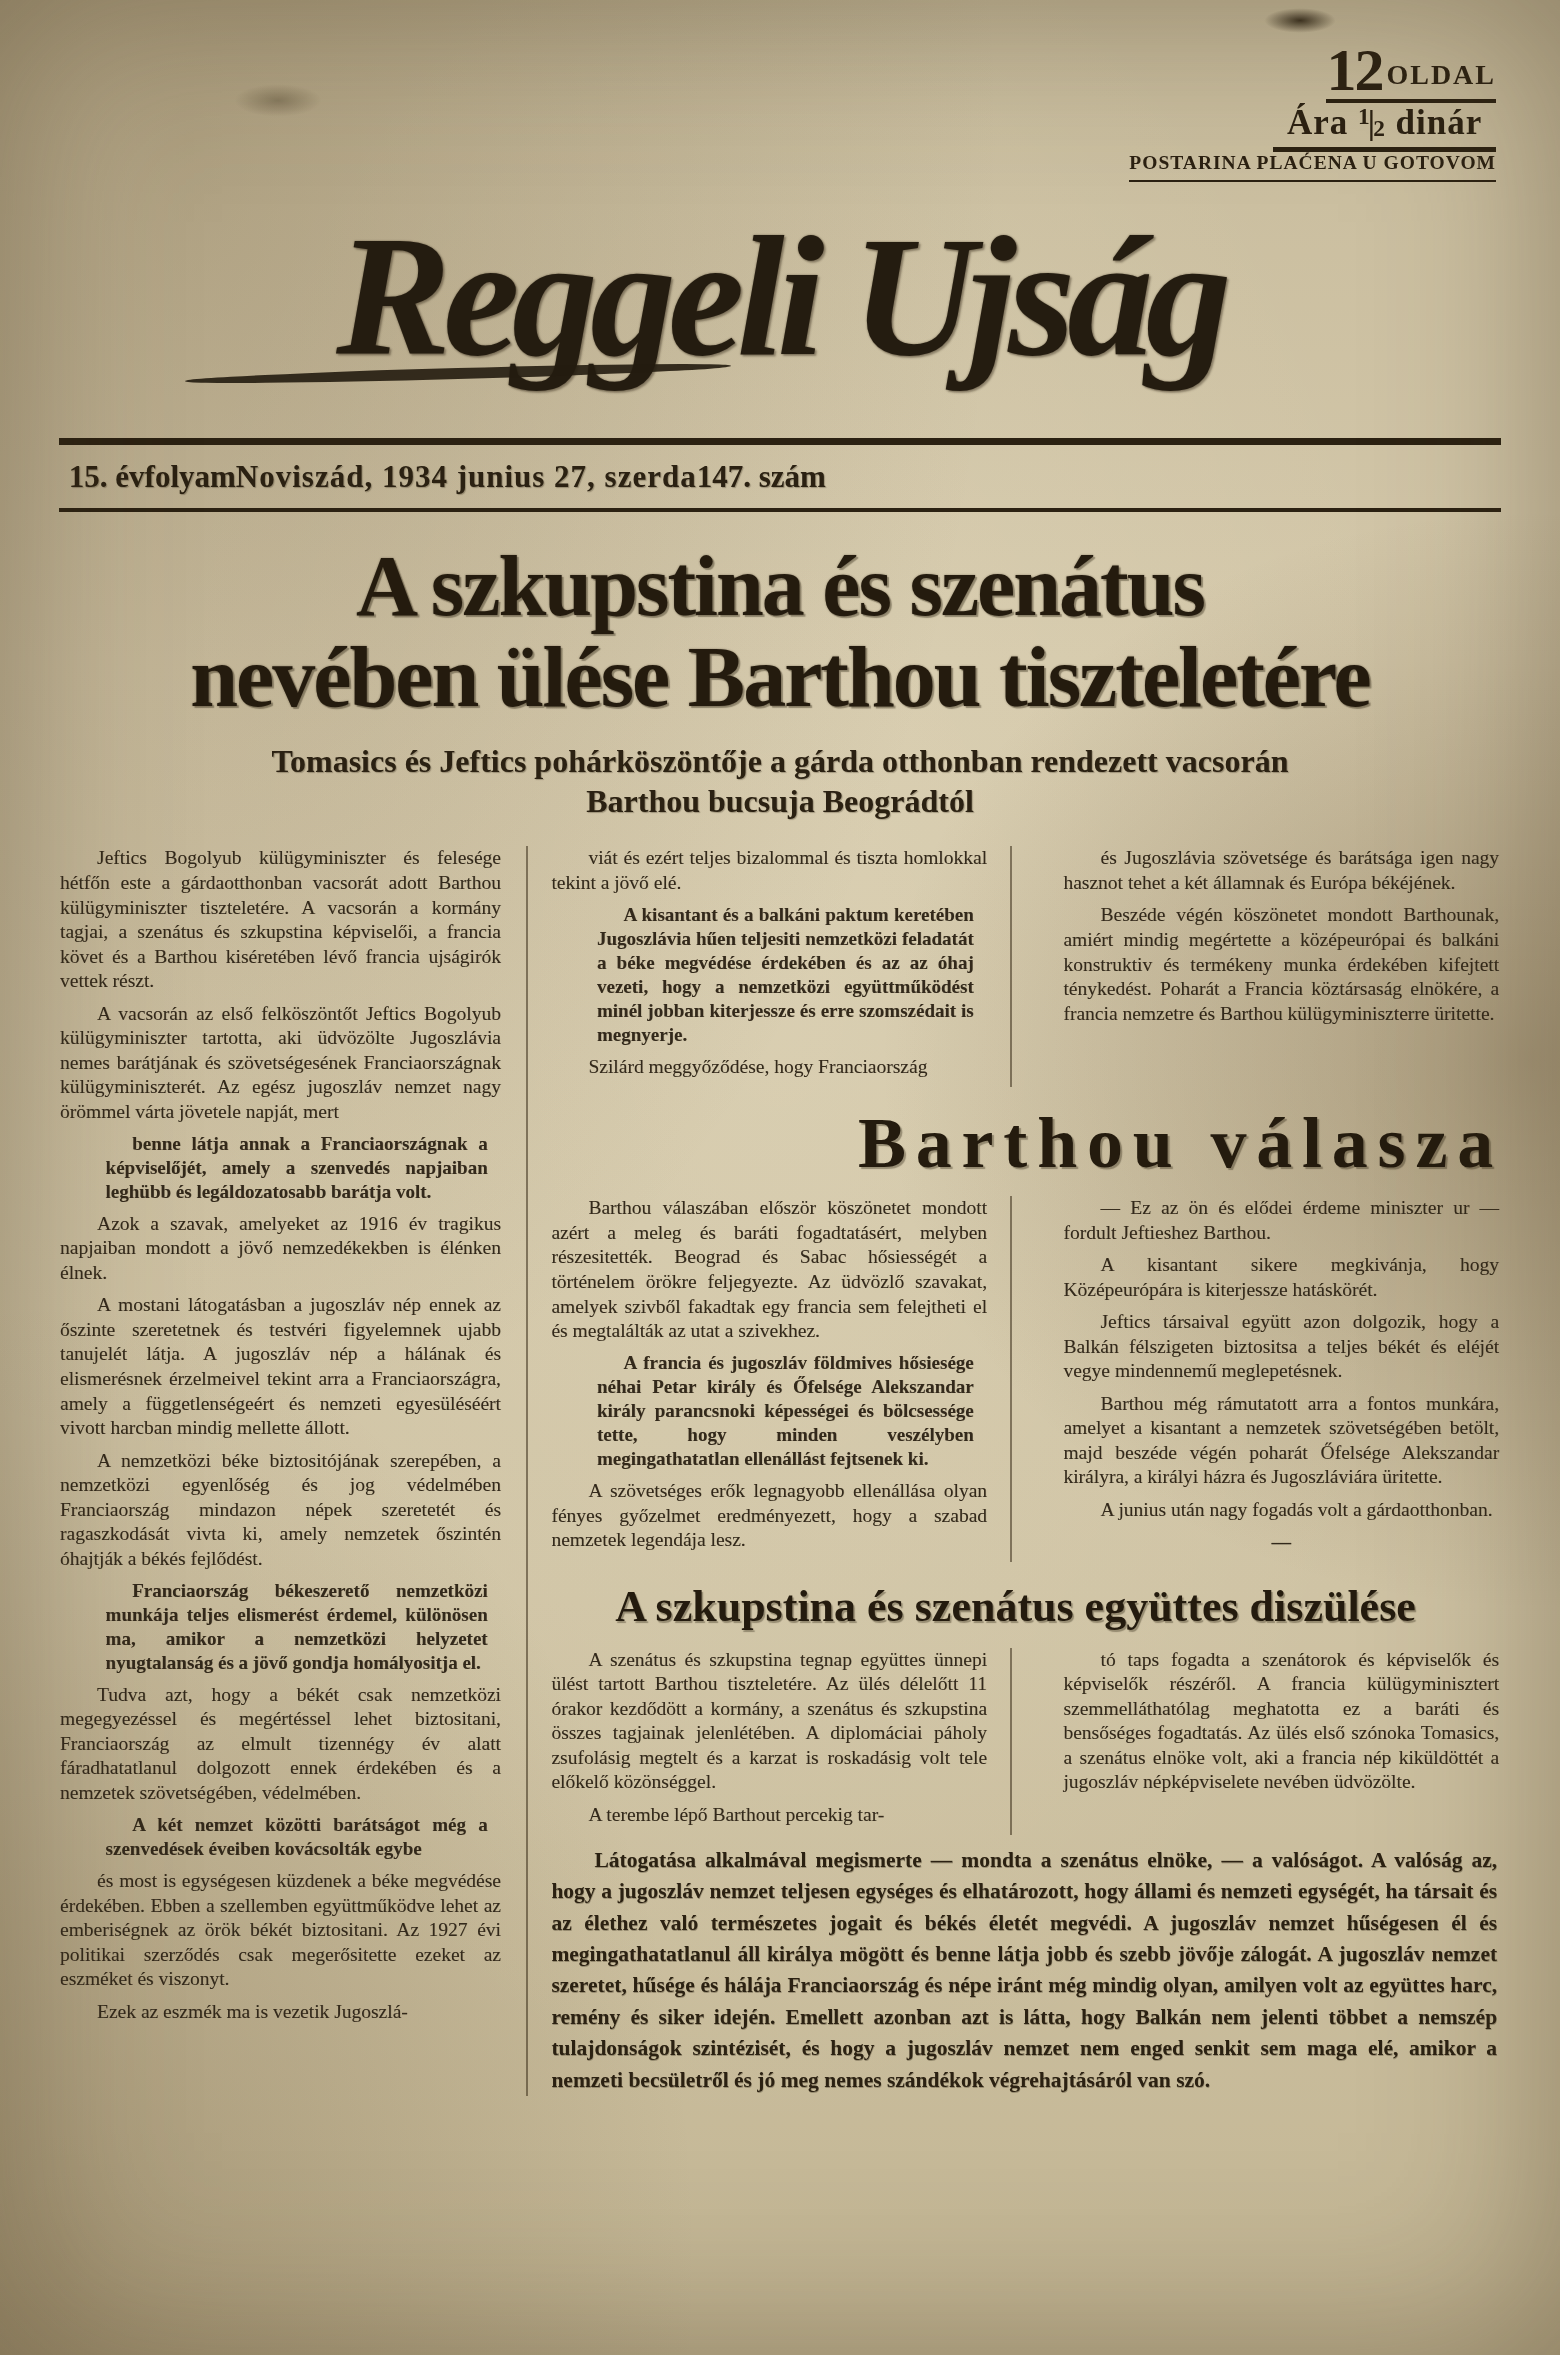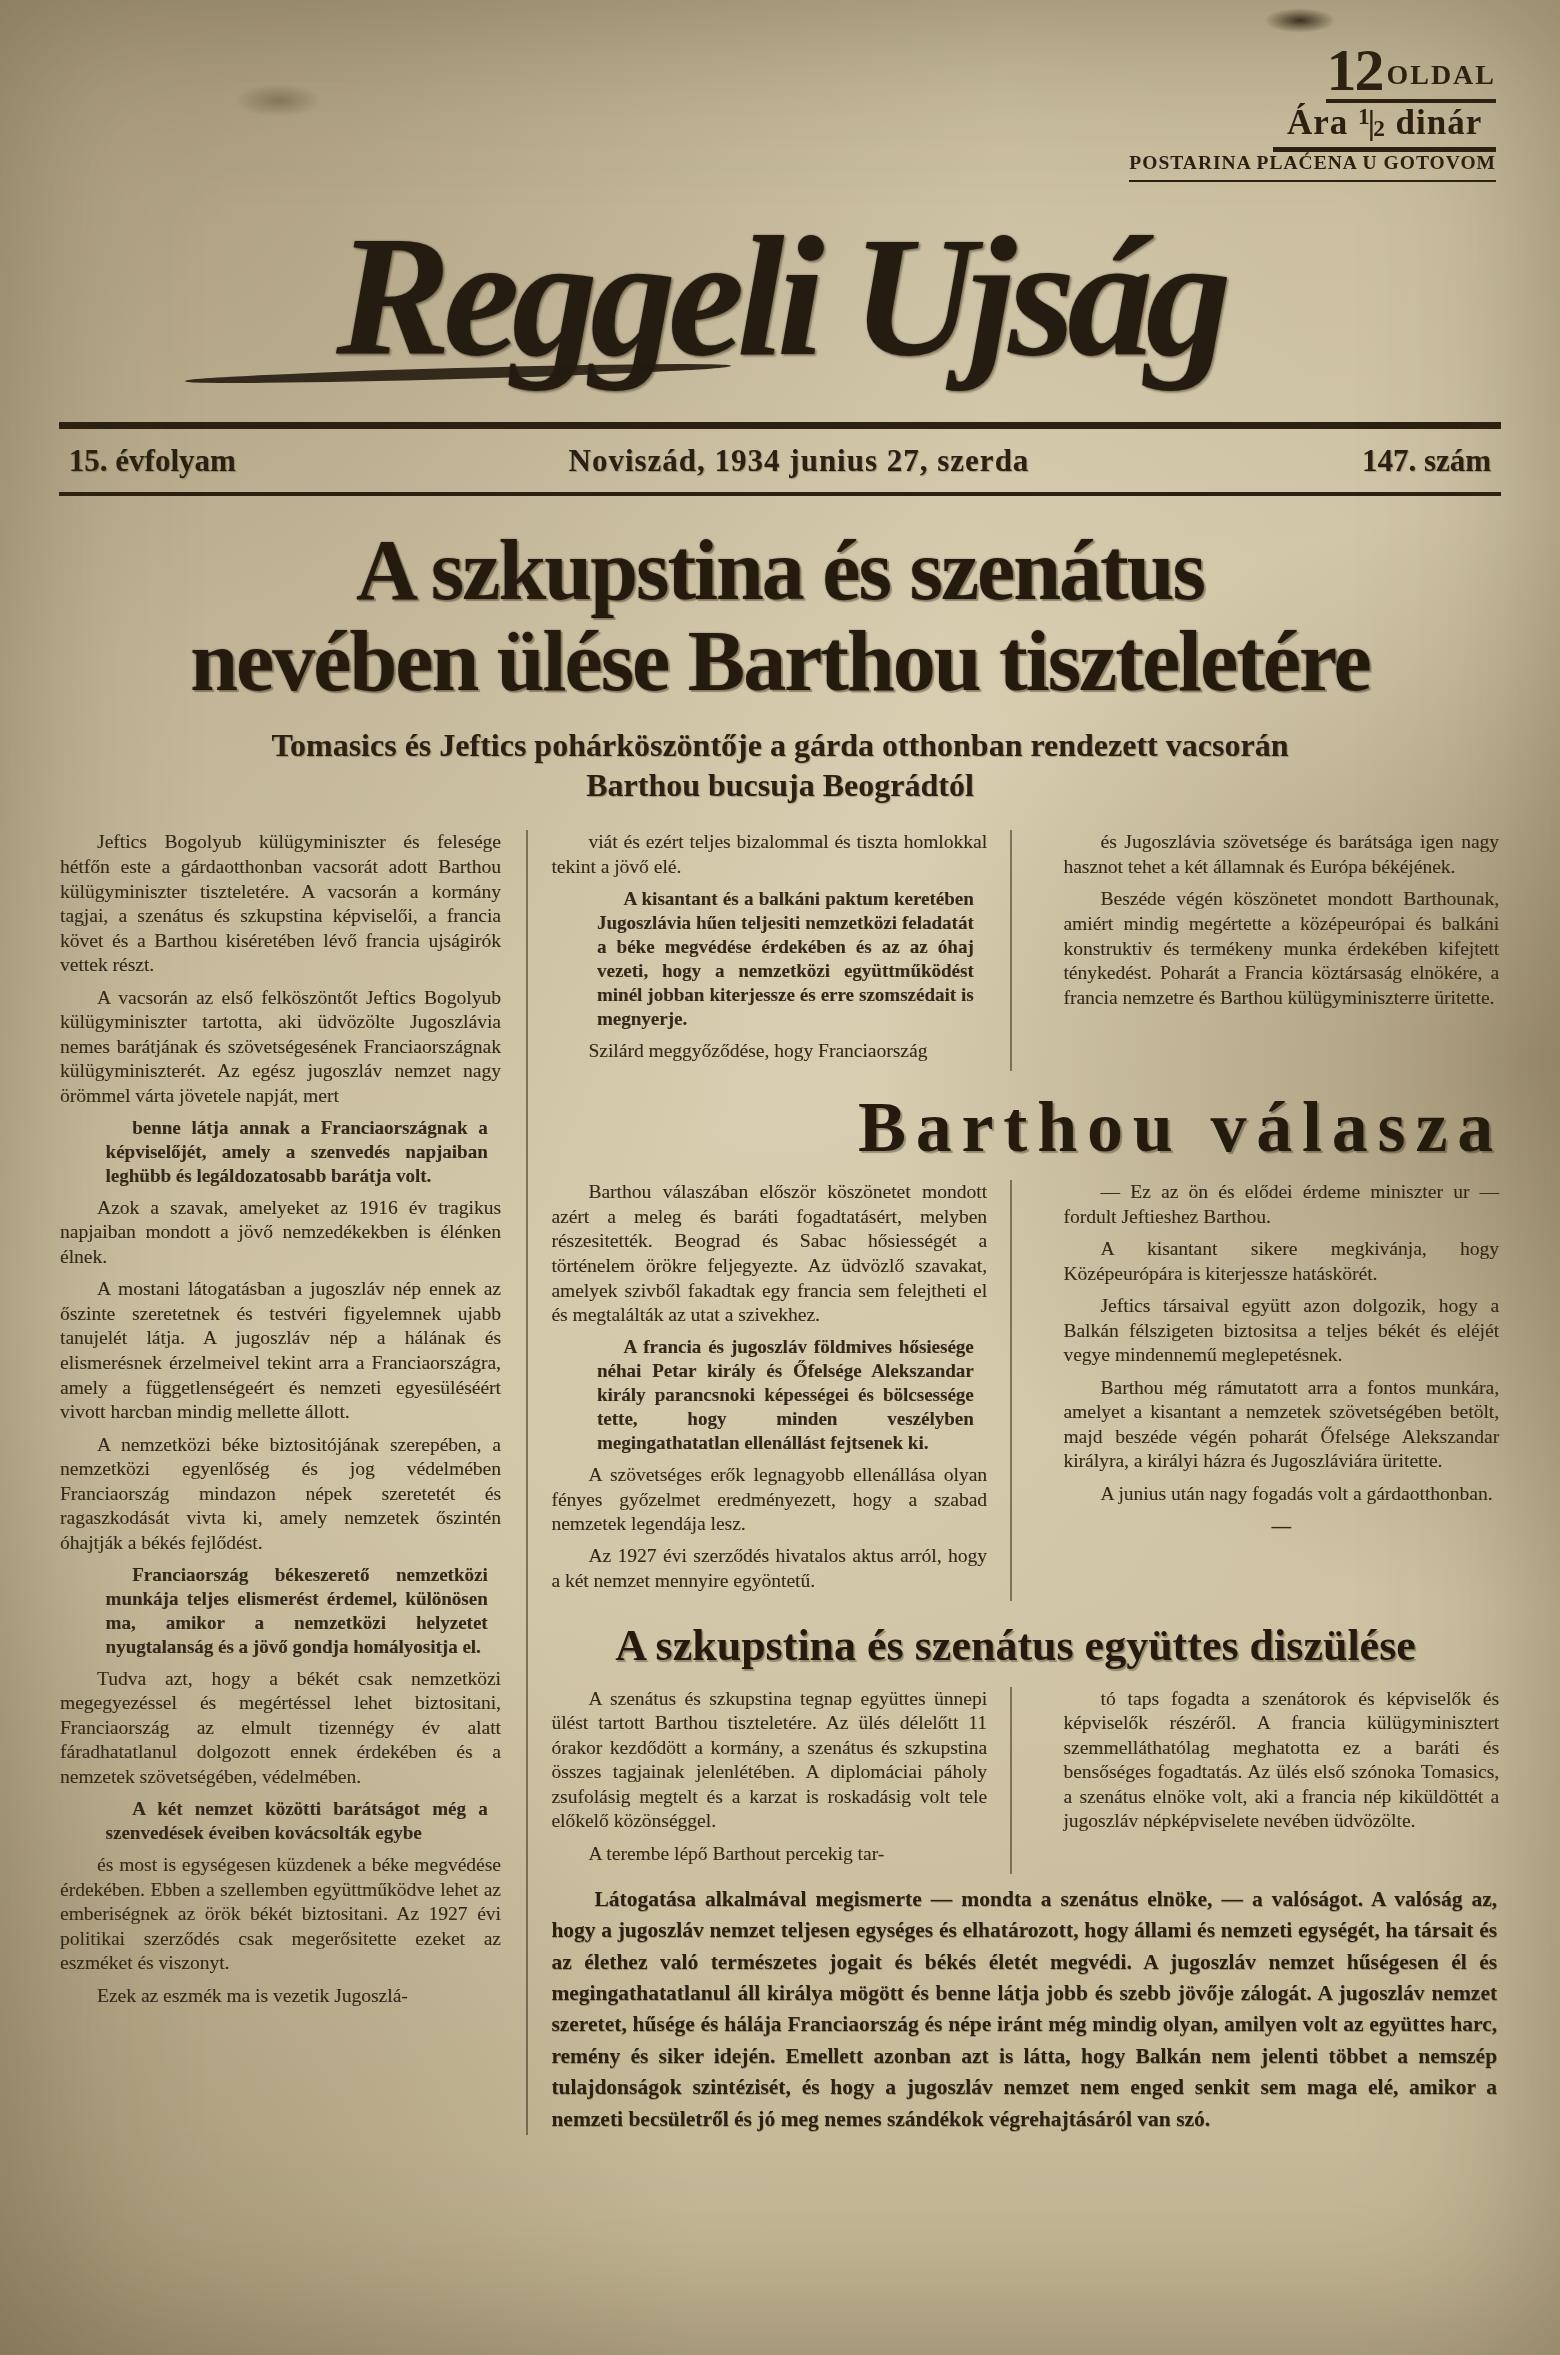--- a/index.html
+++ b/index.html
@@ -38,22 +38,22 @@
 
   
   .masthead-wrap{position:relative;text-align:center;padding:5.9px 0 23.4px;}
   .masthead-text{font-style:italic;font-weight:bold;font-size:172px;line-height:1.18;
     letter-spacing:-7.8px;color:#241c10;
     text-shadow:2px 2px 2px rgba(40,30,14,.35),0 0 2px rgba(40,30,14,.55);}
   .swash{position:absolute;left:185px;bottom:43px;width:546px;height:10.7px;background:#241c10;
     border-radius:50%;transform:rotate(-1.6deg);opacity:.9;}
 
   
-  .dateline{margin:0 59px;border-top:7.8px solid #2b2112;border-bottom:4.9px solid #2b2112;
-    display:flex;justify-content:space-between;align-items:center;
+  .dateline{margin:16px 59px;border-top:7.8px solid #2b2112;border-bottom:4.9px solid #2b2112;
+    display:flex;align-items:center;
     padding:13.7px 9.8px;font-weight:bold;font-size:31px;color:#2b2112;
     text-shadow:1px 1px 1px rgba(40,30,14,.3);}
   .dl-center{letter-spacing:1px;}
 
   
   .headline{margin:29px 39px 5.9px;text-align:center;font-weight:bold;color:#241b0e;
     font-size:86px;line-height:1.06;letter-spacing:-2px;
     text-shadow:2px 2px 1px rgba(35,25,10,.35),0 0 2px rgba(35,25,10,.45);}
   .hl-line{display:block;}
   .subhead{margin:17.6px 68px 7.8px;text-align:center;font-weight:bold;color:#2b2112;
@@ -156,21 +156,20 @@
           </div>
       </div>
 
       <h3 class="response-heading">Barthou válasza</h3>
 
       <div class="row2">
         <div class="colL">
             <p class="para">Barthou válaszában először köszönetet mondott azért a meleg és baráti fogadtatásért, melyben részesitették. Beograd és Sabac hősiességét a történelem örökre feljegyezte. Az üdvözlő szavakat, amelyek szivből fakadtak egy francia sem felejtheti el és megtalálták az utat a szivekhez.</p>
             <p class="para inset">A francia és jugoszláv földmives hősiesége néhai Petar király és Őfelsége Alekszandar király parancsnoki képességei és bölcsessége tette, hogy minden veszélyben megingathatatlan ellenállást fejtsenek ki.</p>
             <p class="para">A szövetséges erők legnagyobb ellenállása olyan fényes győzelmet eredményezett, hogy a szabad nemzetek legendája lesz.</p>
-            <p class="para">Az 1927 évi szerződés hivatalos aktus arról, hogy a két nemzet mennyire egyöntetű.</p>
           </div>
         <div class="colR">
             <p class="para">— Ez az ön és elődei érdeme miniszter ur — fordult Jeftieshez Barthou.</p>
             <p class="para">A kisantant sikere megkivánja, hogy Középeurópára is kiterjessze hatáskörét.</p>
             <p class="para">Jeftics társaival együtt azon dolgozik, hogy a Balkán félszigeten biztositsa a teljes békét és eléjét vegye mindennemű meglepetésnek.</p>
             <p class="para">Barthou még rámutatott arra a fontos munkára, amelyet a kisantant a nemzetek szövetségében betölt, majd beszéde végén poharát Őfelsége Alekszandar királyra, a királyi házra és Jugoszláviára üritette.</p>
             <p class="para">A junius után nagy fogadás volt a gárdaotthonban.</p>
             <p class="para dash">—</p>
           </div>
       </div>

